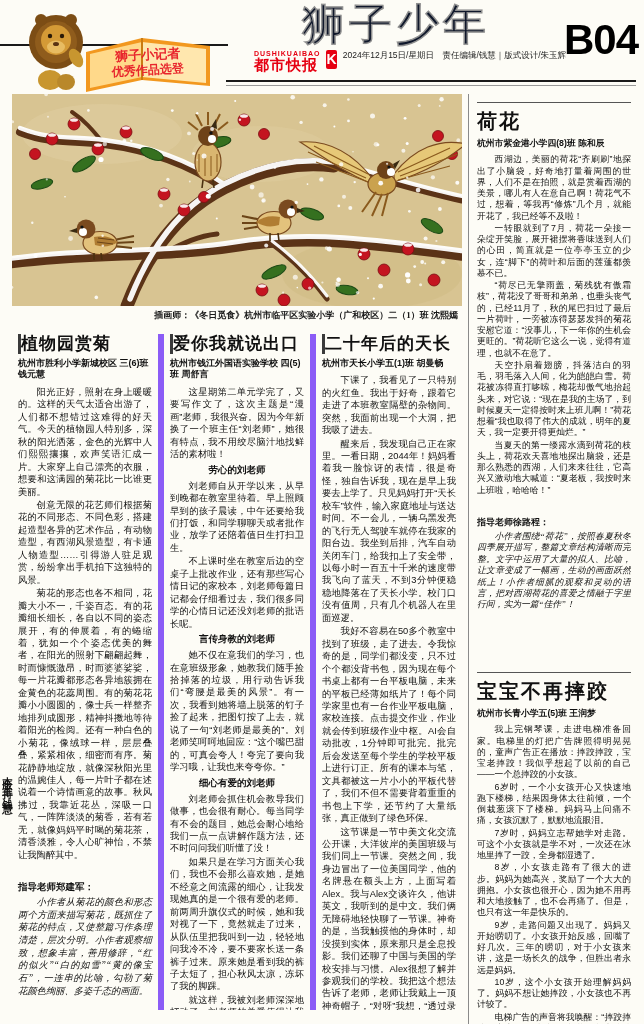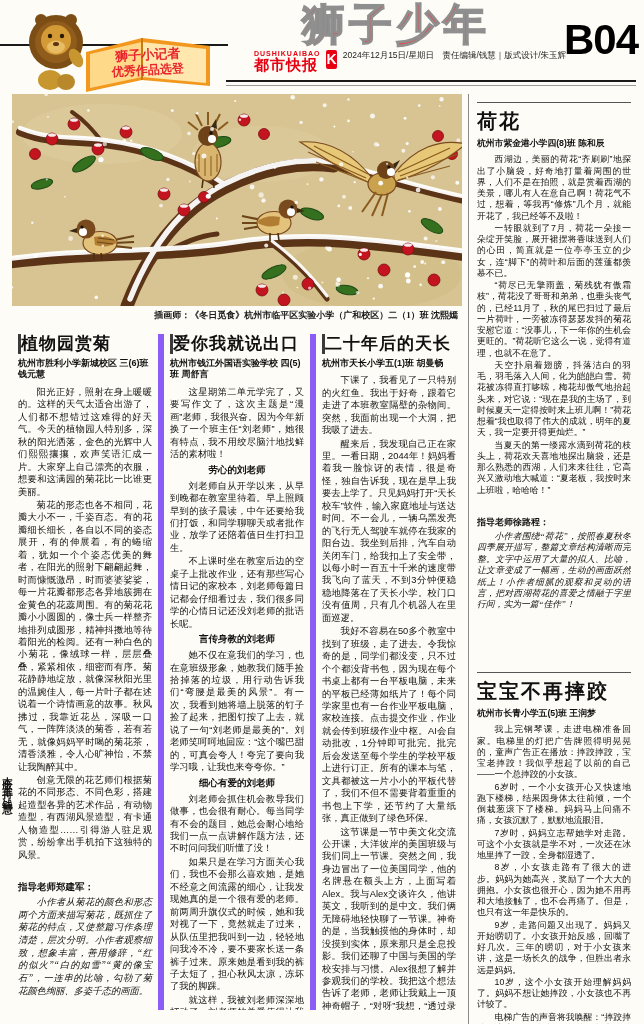--- a/index.html
+++ b/index.html
@@ -8,22 +8,22 @@
     position:relative; width:644px; height:1024px; margin:0 auto;
     background:#fdfcf6; overflow:hidden; color:#111;
     font-family:"Liberation Sans","DejaVu Sans",sans-serif;
   }
   
   .header { position:relative; height:94px; }
   .header-line { position:absolute; left:0; top:44px; width:228px; height:2px; background:#1a1a1a; }
   .mascot { position:absolute; left:14px; top:6px; width:210px; height:88px; z-index:3; }
   .masthead { position:absolute; left:226px; top:2px; width:340px; text-align:center; }
   .main-title {
-    font-size:43px; font-weight:bold; letter-spacing:4px; line-height:1.05;
-    color:#ef4444; -webkit-text-stroke:1.4px #8f8f8f;
+    font-size:43px; font-weight:normal; letter-spacing:4px; line-height:1.05;
+    color:#0f172a; -webkit-text-stroke:1.4px #8f8f8f;
     text-shadow:0 0 1px #999,0 0 1px #999;
   }
   .brand-row { display:flex; align-items:flex-start; justify-content:flex-start; gap:6px; margin:3px 0 0 28px; }
   .brand-block { text-align:left; line-height:1; }
   .brand-en { font-size:7px; font-weight:bold; color:#e60012; letter-spacing:1px; }
   .brand-cn { font-size:15px; font-weight:bold; color:#e60012; letter-spacing:1px; }
   .k-logo {
     width:19px; height:19px; background:#e60012; color:#fff; font-weight:bold;
     font-size:14px; line-height:19px; text-align:center; border-radius:2px;
   }
@@ -351,22 +351,22 @@
       </figure>
 
       <div class="caption">插画师：《冬日觅食》杭州市临平区实验小学（广和校区）二（1）班 沈熙嫣</div>
 
       <div class="columns3">
 
         <article>
           <h2 class="col-title">植物园赏菊</h2>
           <p class="byline">杭州市胜利小学新城校区 三(6)班 钱元慧</p>
           <p class="body-p">阳光正好，照射在身上暖暖的。这样的天气太适合出游了，人们都不想错过这难得的好天气。今天的植物园人特别多，深秋的阳光洒落，金色的光辉中人们熙熙攘攘，欢声笑语汇成一片。大家穿上自己漂亮的衣服，想要和这满园的菊花比一比谁更美丽。</p>
+          <p class="body-p">创意无限的花艺师们根据菊花的不同形态、不同色彩，搭建起造型各异的艺术作品，有动物造型，有西湖风景造型，有卡通人物造型……引得游人驻足观赏，纷纷拿出手机拍下这独特的风景。</p>
           <p class="body-p">菊花的形态也各不相同，花瓣大小不一，千姿百态。有的花瓣细长细长，各自以不同的姿态展开，有的伸展着，有的蜷缩着，犹如一个个姿态优美的舞者，在阳光的照射下翩翩起舞，时而慷慨激昂，时而婆婆娑娑，每一片花瓣都形态各异地簇拥在金黄色的花蕊周围。有的菊花花瓣小小圆圆的，像士兵一样整齐地排列成圆形，精神抖擞地等待着阳光的检阅。还有一种白色的小菊花，像绒球一样，层层叠叠，紧紧相依，细密而有序。菊花静静地绽放，就像深秋阳光里的温婉佳人，每一片叶子都在述说着一个诗情画意的故事。秋风拂过，我靠近花丛，深吸一口气，一阵阵淡淡的菊香，若有若无，就像妈妈平时喝的菊花茶，清香淡雅，令人心旷神怡，不禁让我陶醉其中。</p>
-          <p class="body-p">创意无限的花艺师们根据菊花的不同形态、不同色彩，搭建起造型各异的艺术作品，有动物造型，有西湖风景造型，有卡通人物造型……引得游人驻足观赏，纷纷拿出手机拍下这独特的风景。</p>
           <div class="teacher">
             <p class="t-head">指导老师郑建军：</p>
             <p class="t-body">小作者从菊花的颜色和形态两个方面来描写菊花，既抓住了菊花的特点，又使整篇习作条理清楚，层次分明。小作者观察细致，想象丰富，善用修辞，“红的似火”“白的如雪”“黄的像宝石”，一连串的比喻，勾勒了菊花颜色绚丽、多姿千态的画面。</p>
           </div>
         </article>
 
         <article>
           <h2 class="col-title">爱你我就说出口</h2>
           <p class="byline">杭州市钱江外国语实验学校 四(5)班 周舒言</p>
           <p class="body-p">这星期第二单元学完了，又要写作文了，这次主题是“漫画”老师，我很兴奋。因为今年新换了一个班主任“刘老师”，她很有特点，我不用绞尽脑汁地找鲜活的素材啦！</p>

